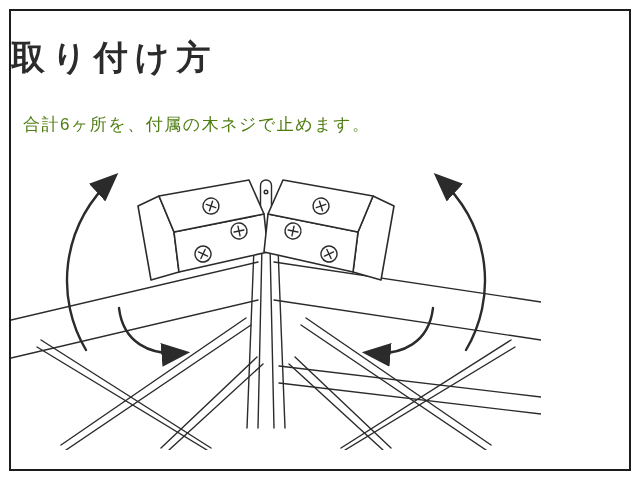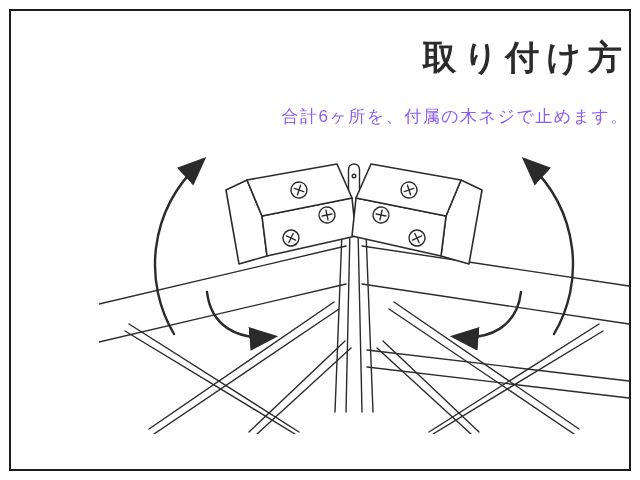--- a/index.html
+++ b/index.html
@@ -12,35 +12,35 @@
   }
   .frame{
     position:absolute;
     left:9px;top:9px;right:9px;bottom:9px;
     border:2px solid #1c1c1c;
     box-sizing:border-box;
   }
   .content{
     position:absolute;
     left:11px;top:11px;right:11px;bottom:11px;
-    display:flex;flex-direction:column;align-items:flex-end;
+    display:flex;flex-direction:column;align-items:flex-start;gap:8px;
   }
   .title{
     margin:24px 0 0 0;
     font-size:34px;
     font-weight:600;
     letter-spacing:7px;
     color:#2b2b2b;
   }
   .subtitle{
-    margin:24px 0 0 4px;
+    margin:24px 0 0 12px;
     font-size:17px;
     font-weight:400;
     letter-spacing:1.5px;
-    color:#8b5cf6;
+    color:#4d7c0f;
   }
   .illustration-wrap{
     margin-top:6px;
     width:530px;height:300px;
   }
   svg .ln{stroke:#2b2b2b;stroke-width:1.4;fill:none;stroke-linecap:round;}
   svg .face{stroke:#2b2b2b;stroke-width:1.6;fill:#ffffff;stroke-linejoin:round;}
   svg .screw{stroke:#2b2b2b;stroke-width:1.4;fill:#ffffff;}
   svg .screw-cross{stroke:#2b2b2b;stroke-width:1.4;stroke-linecap:round;}
   svg .arrow{stroke:#2b2b2b;stroke-width:2.4;fill:none;stroke-linecap:round;}

